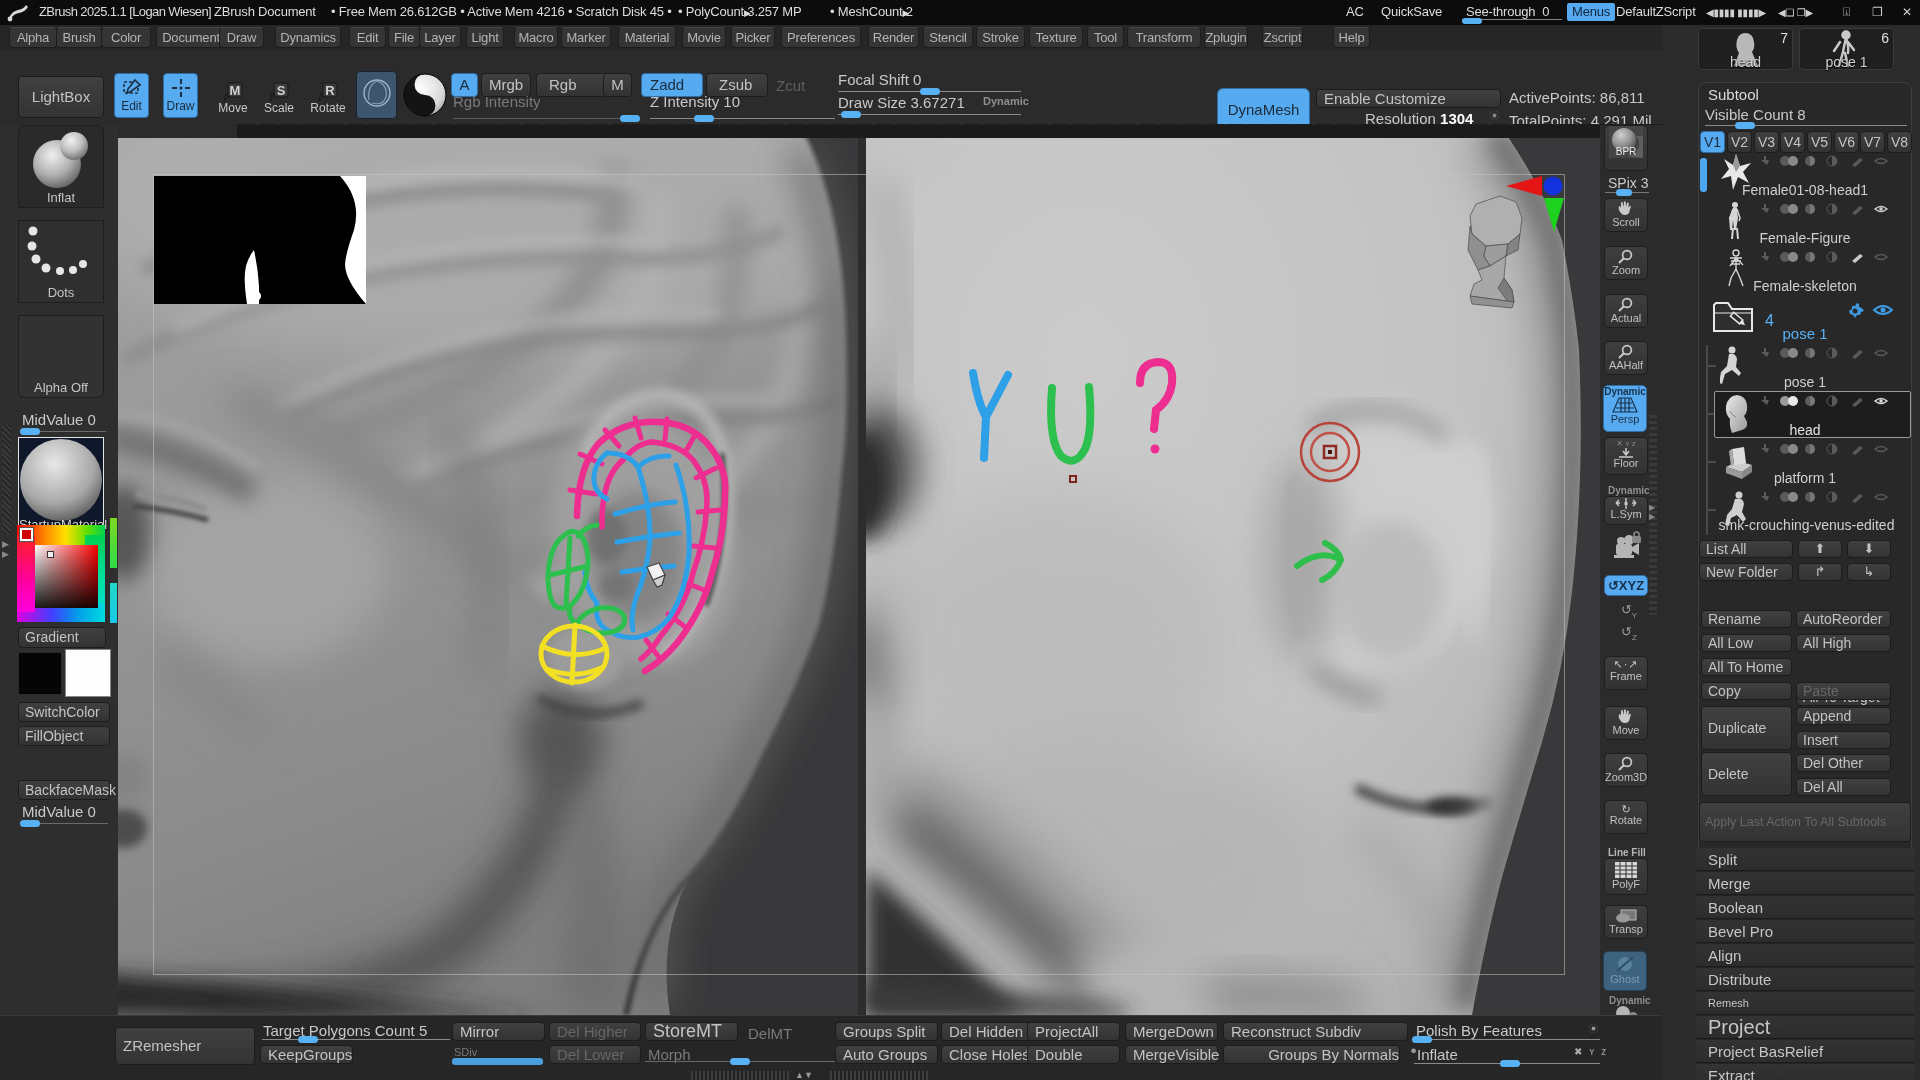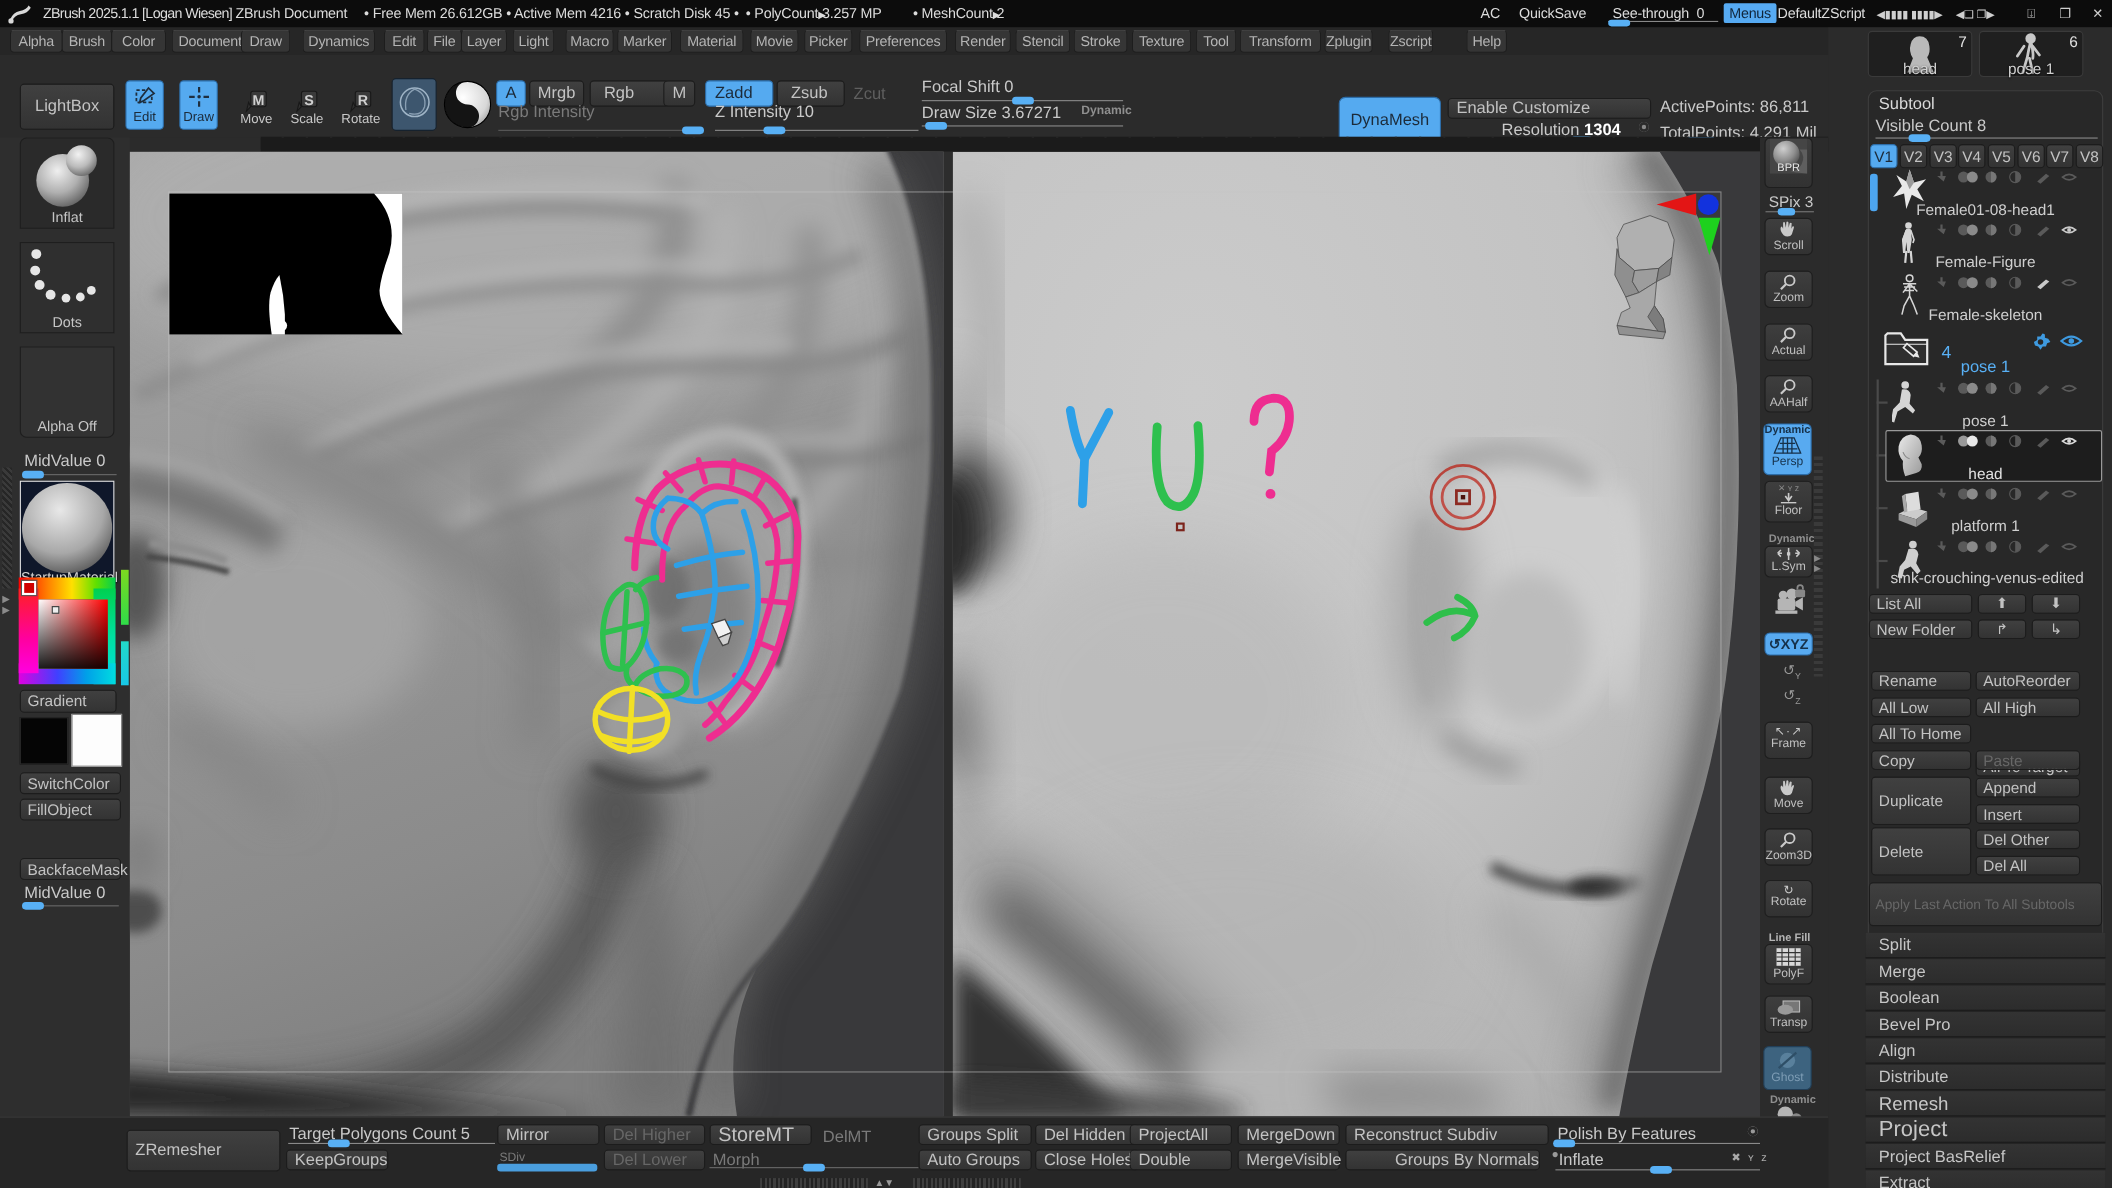--- a/index.html
+++ b/index.html
@@ -862,21 +862,21 @@
   <div class="btn" style="left:134px;top:753px;width:95px;height:18px;line-height:16px;font-size:14px;text-align:left;padding-left:6px">Del All</div>
   <div class="btn dim" style="left:37px;top:777px;width:212px;height:40px;line-height:38px;font-size:12.5px;text-align:left;padding-left:5px">Apply Last Action To All Subtools</div>
   <div id="sections">
     <div class="abs" style="left:34px;top:823px;width:218px;height:241px;background:#242424"></div>
     <div class="abs" style="left:34px;top:823px;width:218px;height:23px;background:linear-gradient(#333,#2c2c2c);border-bottom:1px solid #1c1c1c;color:#c6c6c6;font-size:15px;line-height:23px;padding-left:12px">Split</div>
     <div class="abs" style="left:34px;top:847px;width:218px;height:23px;background:linear-gradient(#333,#2c2c2c);border-bottom:1px solid #1c1c1c;color:#c6c6c6;font-size:15px;line-height:23px;padding-left:12px">Merge</div>
     <div class="abs" style="left:34px;top:871px;width:218px;height:23px;background:linear-gradient(#333,#2c2c2c);border-bottom:1px solid #1c1c1c;color:#c6c6c6;font-size:15px;line-height:23px;padding-left:12px">Boolean</div>
     <div class="abs" style="left:34px;top:895px;width:218px;height:23px;background:linear-gradient(#333,#2c2c2c);border-bottom:1px solid #1c1c1c;color:#c6c6c6;font-size:15px;line-height:23px;padding-left:12px">Bevel Pro</div>
     <div class="abs" style="left:34px;top:919px;width:218px;height:23px;background:linear-gradient(#333,#2c2c2c);border-bottom:1px solid #1c1c1c;color:#c6c6c6;font-size:15px;line-height:23px;padding-left:12px">Align</div>
     <div class="abs" style="left:34px;top:943px;width:218px;height:23px;background:linear-gradient(#333,#2c2c2c);border-bottom:1px solid #1c1c1c;color:#c6c6c6;font-size:15px;line-height:23px;padding-left:12px">Distribute</div>
-    <div class="abs" style="left:34px;top:967px;width:218px;height:23px;background:linear-gradient(#333,#2c2c2c);border-bottom:1px solid #1c1c1c;color:#c6c6c6;font-size:17px;line-height:23px;padding-left:12px">Remesh</div>
+    <div class="abs" style="left:34px;top:967px;width:218px;height:23px;background:linear-gradient(#333,#2c2c2c);border-bottom:1px solid #1c1c1c;color:#c6c6c6;font-size:11px;line-height:23px;padding-left:12px">Remesh</div>
     <div class="abs" style="left:34px;top:991px;width:218px;height:23px;background:linear-gradient(#333,#2c2c2c);border-bottom:1px solid #1c1c1c;color:#c6c6c6;font-size:20px;line-height:23px;padding-left:12px">Project</div>
     <div class="abs" style="left:34px;top:1015px;width:218px;height:23px;background:linear-gradient(#333,#2c2c2c);border-bottom:1px solid #1c1c1c;color:#c6c6c6;font-size:15px;line-height:23px;padding-left:12px">Project BasRelief</div>
     <div class="abs" style="left:34px;top:1039px;width:218px;height:23px;background:linear-gradient(#333,#2c2c2c);border-bottom:1px solid #1c1c1c;color:#c6c6c6;font-size:15px;line-height:23px;padding-left:12px">Extract</div>
   </div>
 </div>
 
 <div id="bottombar">
   <div class="btn" style="left:115px;top:11px;width:140px;height:38px;line-height:36px;font-size:15px;text-align:left;padding-left:7px">ZRemesher</div>
   <div class="lbl" style="left:263px;top:6px;font-size:15px;color:#c9c9c9">Target Polygons Count 5</div>
   <div class="sline" style="left:262px;top:23px;width:188px;background:#8a8a8a"></div>

